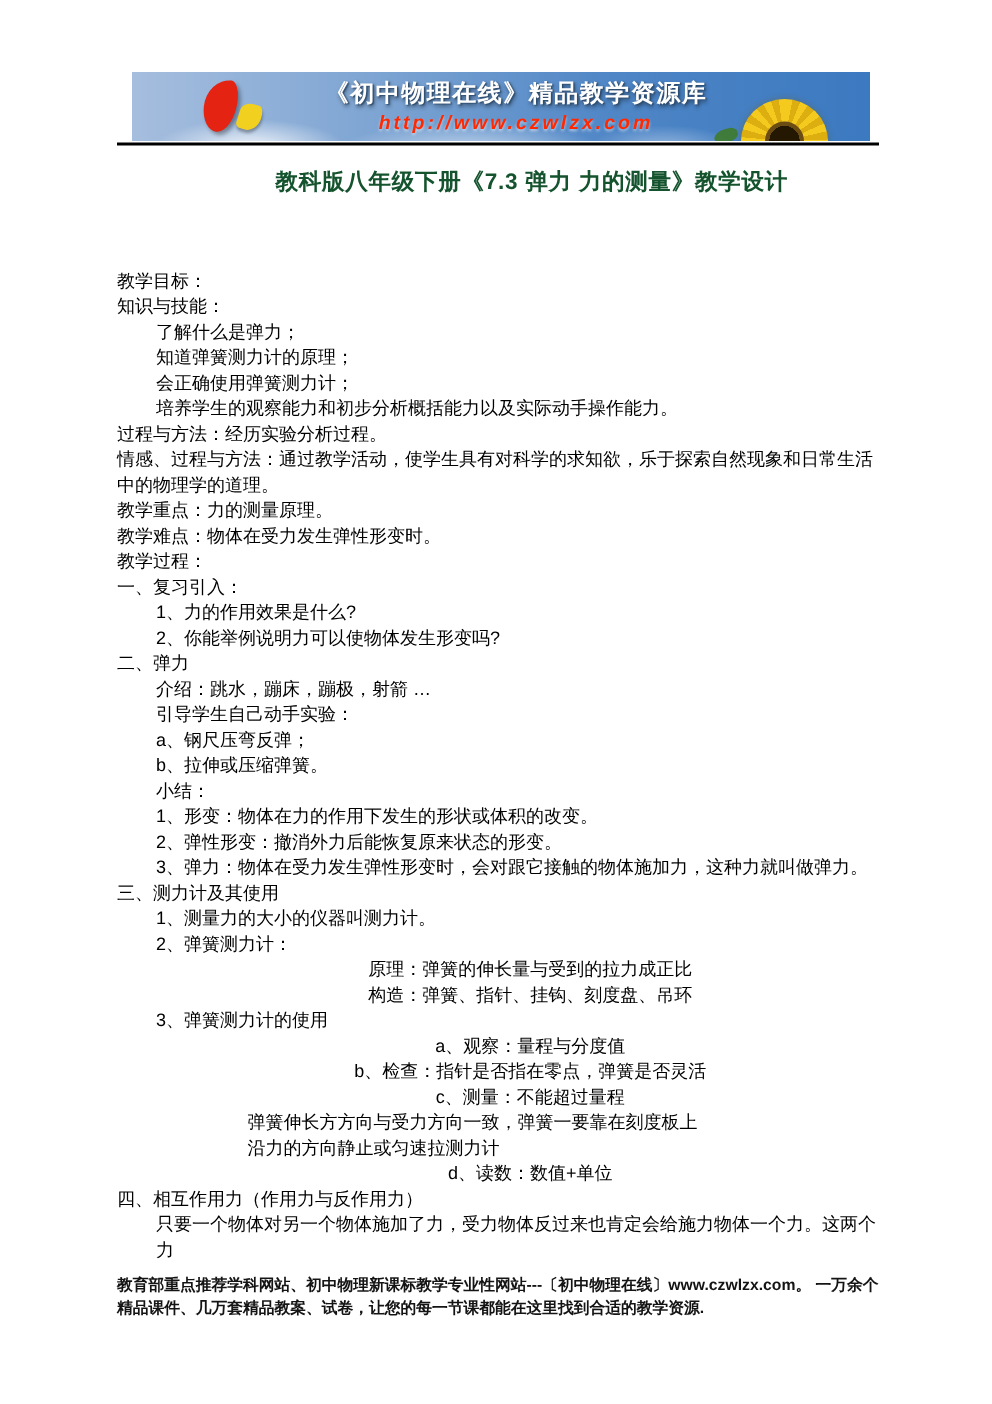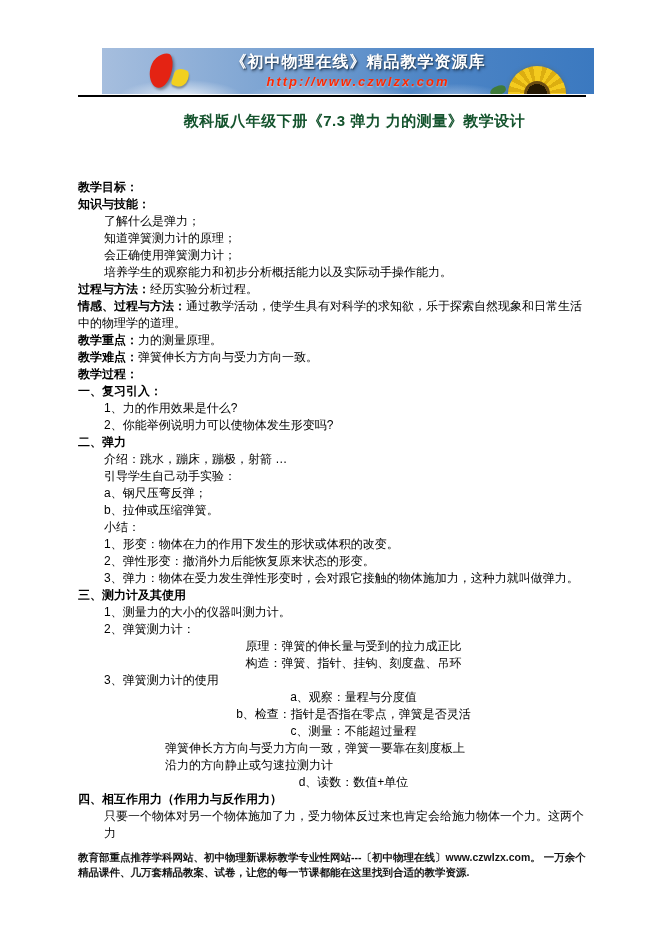--- a/index.html
+++ b/index.html
@@ -4,21 +4,21 @@
 <style>
   html,body{margin:0;padding:0;}
   body{
     width:661px;height:936px;background:#ffffff;position:relative;overflow:hidden;
     font-family:"Liberation Sans","DejaVu Sans",sans-serif;
   }
   .page{position:absolute;inset:0;}
 
   
   .banner{
-    position:absolute;left:102px;top:48px;width:492px;height:46px;overflow:hidden;
+    position:absolute;left:88px;top:48px;width:492px;height:46px;overflow:hidden;
     background:
       radial-gradient(90px 26px at 16% 108%, rgba(255,255,255,.85), rgba(255,255,255,0) 70%),
       radial-gradient(130px 30px at 46% 118%, rgba(255,255,255,.65), rgba(255,255,255,0) 70%),
       radial-gradient(70px 20px at 72% 108%, rgba(232,240,250,.45), rgba(255,255,255,0) 70%),
       linear-gradient(to right,#a6bede 0%,#7ba3d2 35%,#4f86c6 65%,#3b79c0 100%);
   }
   .logo{position:absolute;left:0;top:0;width:100px;height:46px;}
   .flame-red{
     position:absolute;left:48px;top:5px;width:22px;height:35px;background:#e42313;
     border-radius:75% 25% 55% 45% / 55% 35% 65% 45%;transform:rotate(6deg);
@@ -60,21 +60,21 @@
     font-size:15px;font-weight:bold;color:#14532d;letter-spacing:.5px;padding-left:24px;
   }
   .doc-body{
     position:absolute;left:78px;top:179px;width:509px;
     font-size:12px;line-height:17px;color:#000;
   }
   .ln{min-height:17px;}
   .ind1{padding-left:26px;}
   .ind2{padding-left:42px;text-align:center;}
   .ind3{padding-left:87px;}
-  .lb{font-weight:bold;}
+  .lb{font-weight:normal;}
 
   
   .footer{
     position:absolute;left:78px;top:850px;width:510px;
     font-size:10.5px;font-weight:bold;line-height:14.5px;color:#141414;
   }
 </style>
 </head>
 <body>
 
@@ -102,21 +102,21 @@
   <div class="doc-body">
     <div class="ln"><span class="lb">教学目标：</span><span></span></div>
     <div class="ln"><span class="lb">知识与技能：</span><span></span></div>
     <div class="ln ind1"><span class="lb"></span><span>了解什么是弹力；</span></div>
     <div class="ln ind1"><span class="lb"></span><span>知道弹簧测力计的原理；</span></div>
     <div class="ln ind1"><span class="lb"></span><span>会正确使用弹簧测力计；</span></div>
     <div class="ln ind1"><span class="lb"></span><span>培养学生的观察能力和初步分析概括能力以及实际动手操作能力。</span></div>
     <div class="ln"><span class="lb">过程与方法：</span><span>经历实验分析过程。</span></div>
     <div class="ln"><span class="lb">情感、过程与方法：</span><span>通过教学活动，使学生具有对科学的求知欲，乐于探索自然现象和日常生活中的物理学的道理。</span></div>
     <div class="ln"><span class="lb">教学重点：</span><span>力的测量原理。</span></div>
-    <div class="ln"><span class="lb">教学难点：</span><span>弹簧伸长方方向与受力方向一致。</span></div>
+    <div class="ln"><span class="lb">教学难点：</span><span>物体在受力发生弹性形变时。</span></div>
     <div class="ln"><span class="lb">教学过程：</span><span></span></div>
     <div class="ln"><span class="lb">一、复习引入：</span><span></span></div>
     <div class="ln ind1"><span class="lb"></span><span>1、力的作用效果是什么?</span></div>
     <div class="ln ind1"><span class="lb"></span><span>2、你能举例说明力可以使物体发生形变吗?</span></div>
     <div class="ln"><span class="lb">二、弹力</span><span></span></div>
     <div class="ln ind1"><span class="lb"></span><span>介绍：跳水，蹦床，蹦极，射箭 …</span></div>
     <div class="ln ind1"><span class="lb"></span><span>引导学生自己动手实验：</span></div>
     <div class="ln ind1"><span class="lb"></span><span>a、钢尺压弯反弹；</span></div>
     <div class="ln ind1"><span class="lb"></span><span>b、拉伸或压缩弹簧。</span></div>
     <div class="ln ind1"><span class="lb"></span><span>小结：</span></div>

